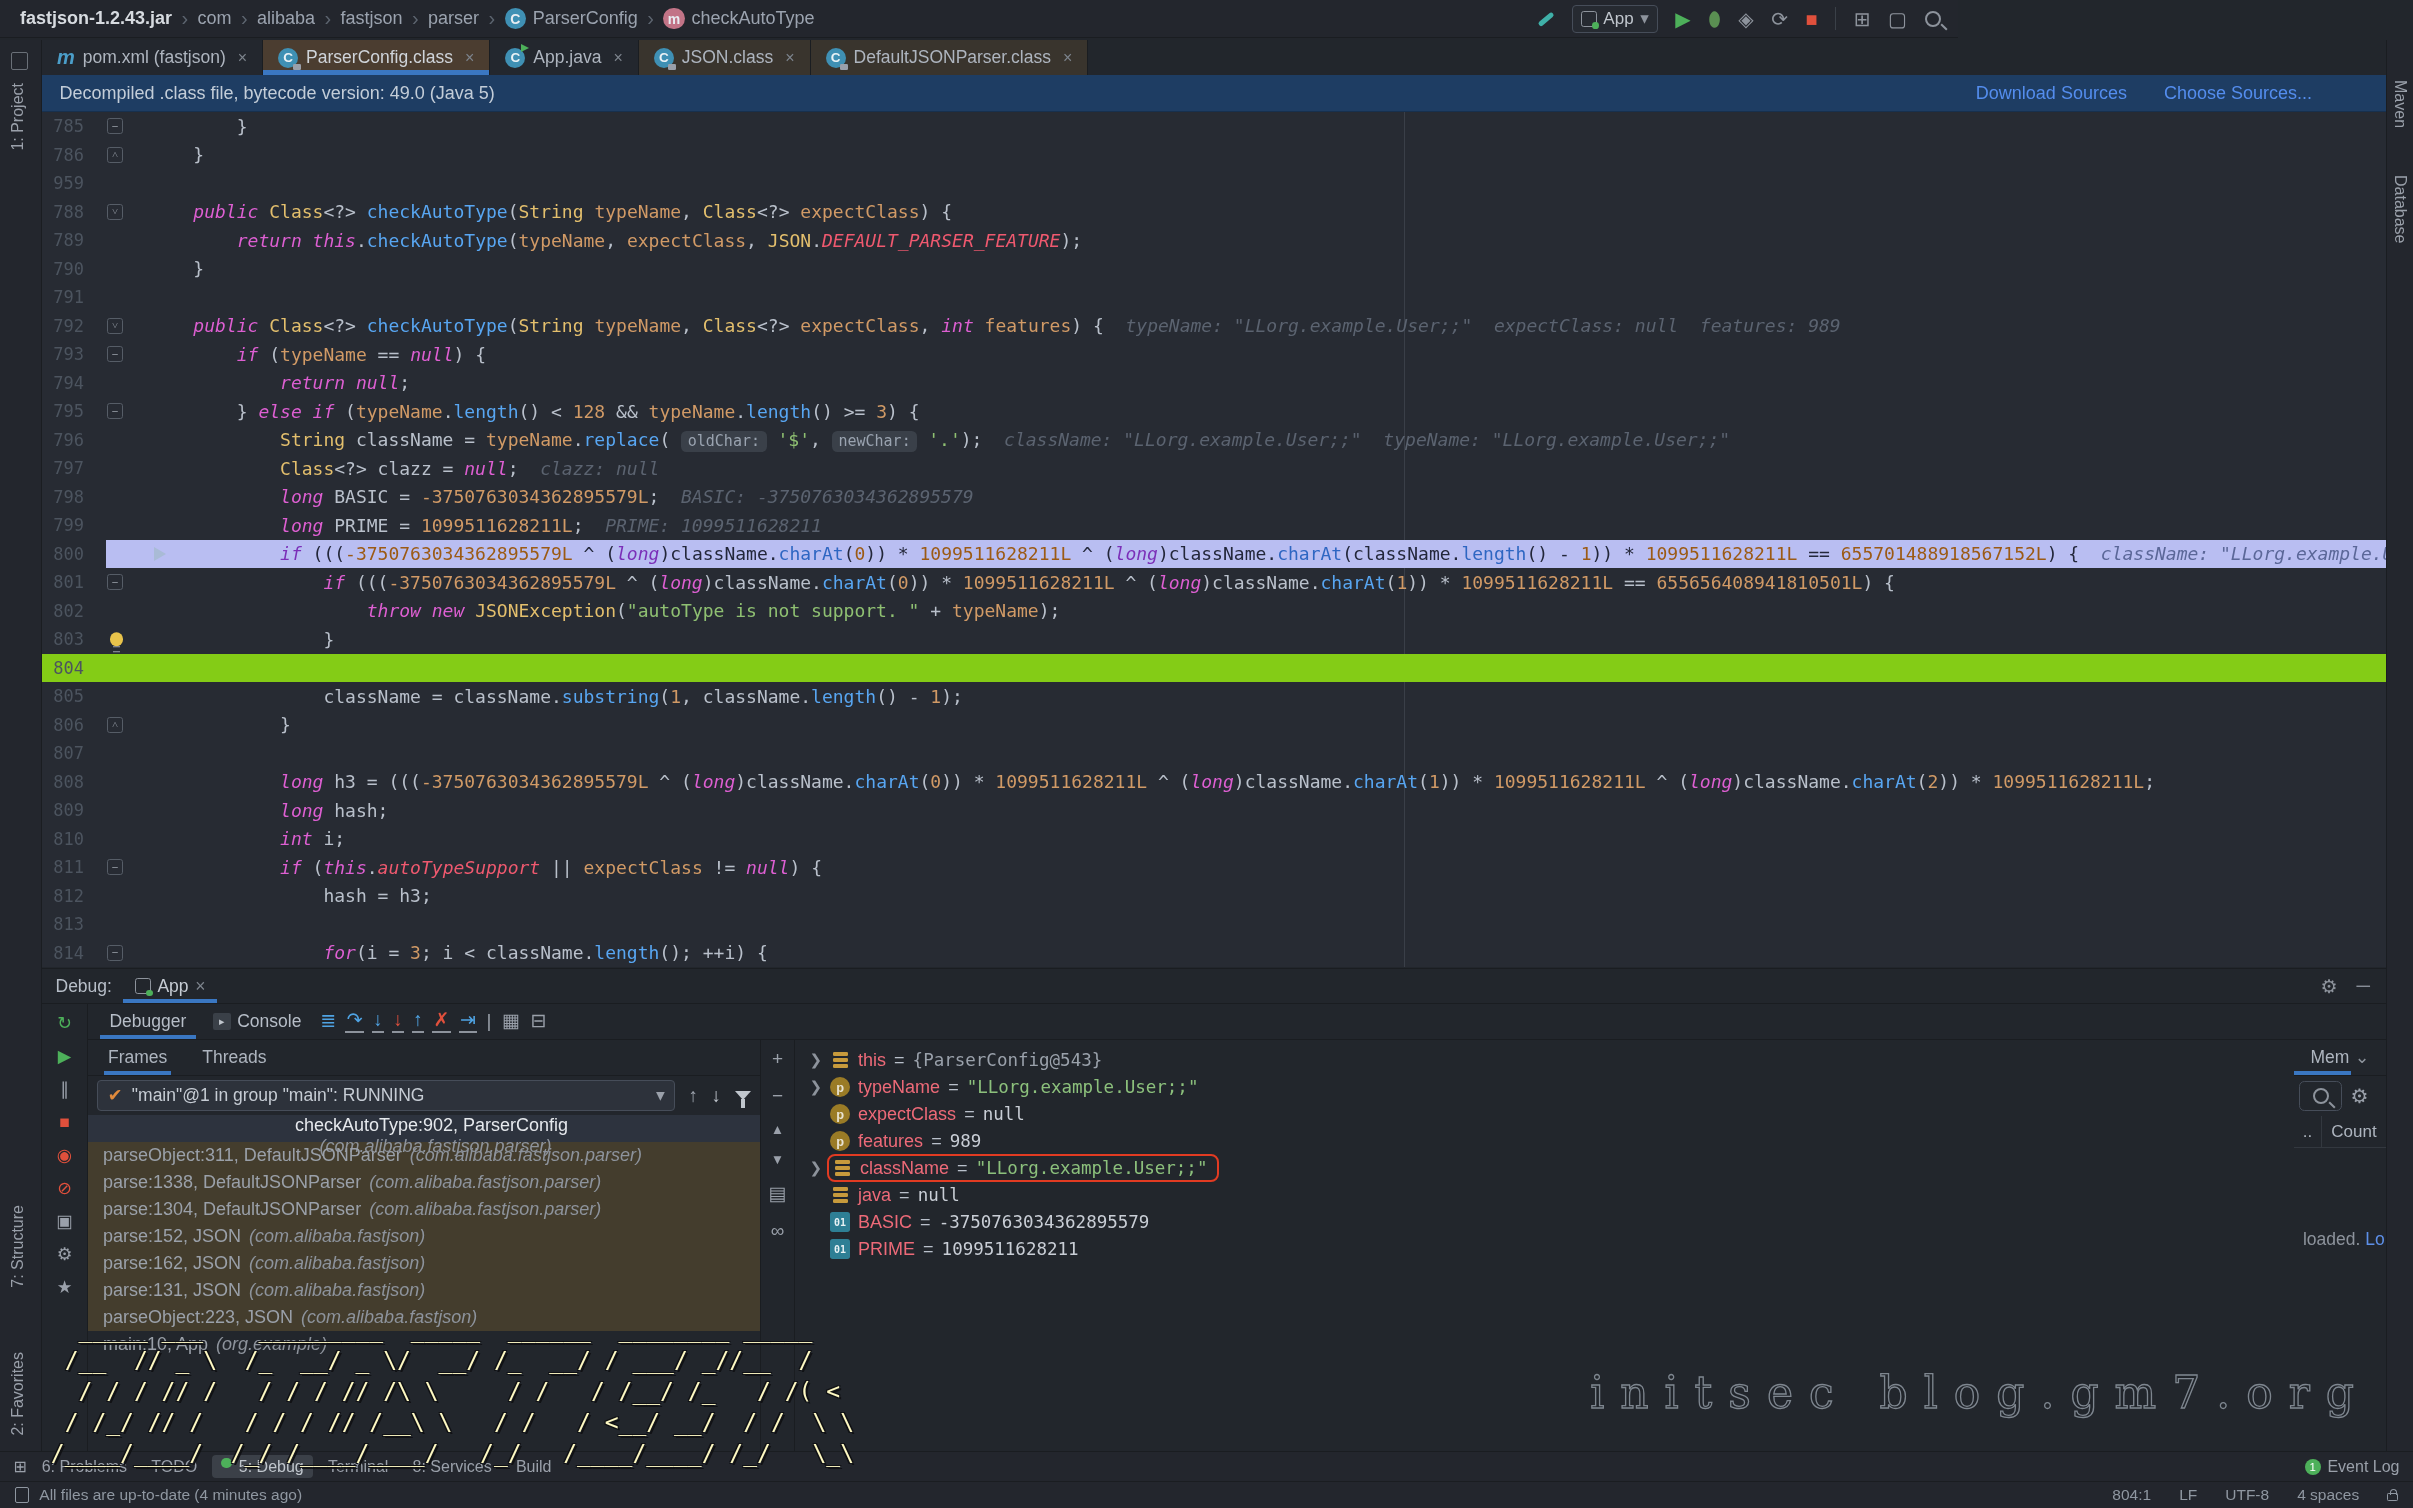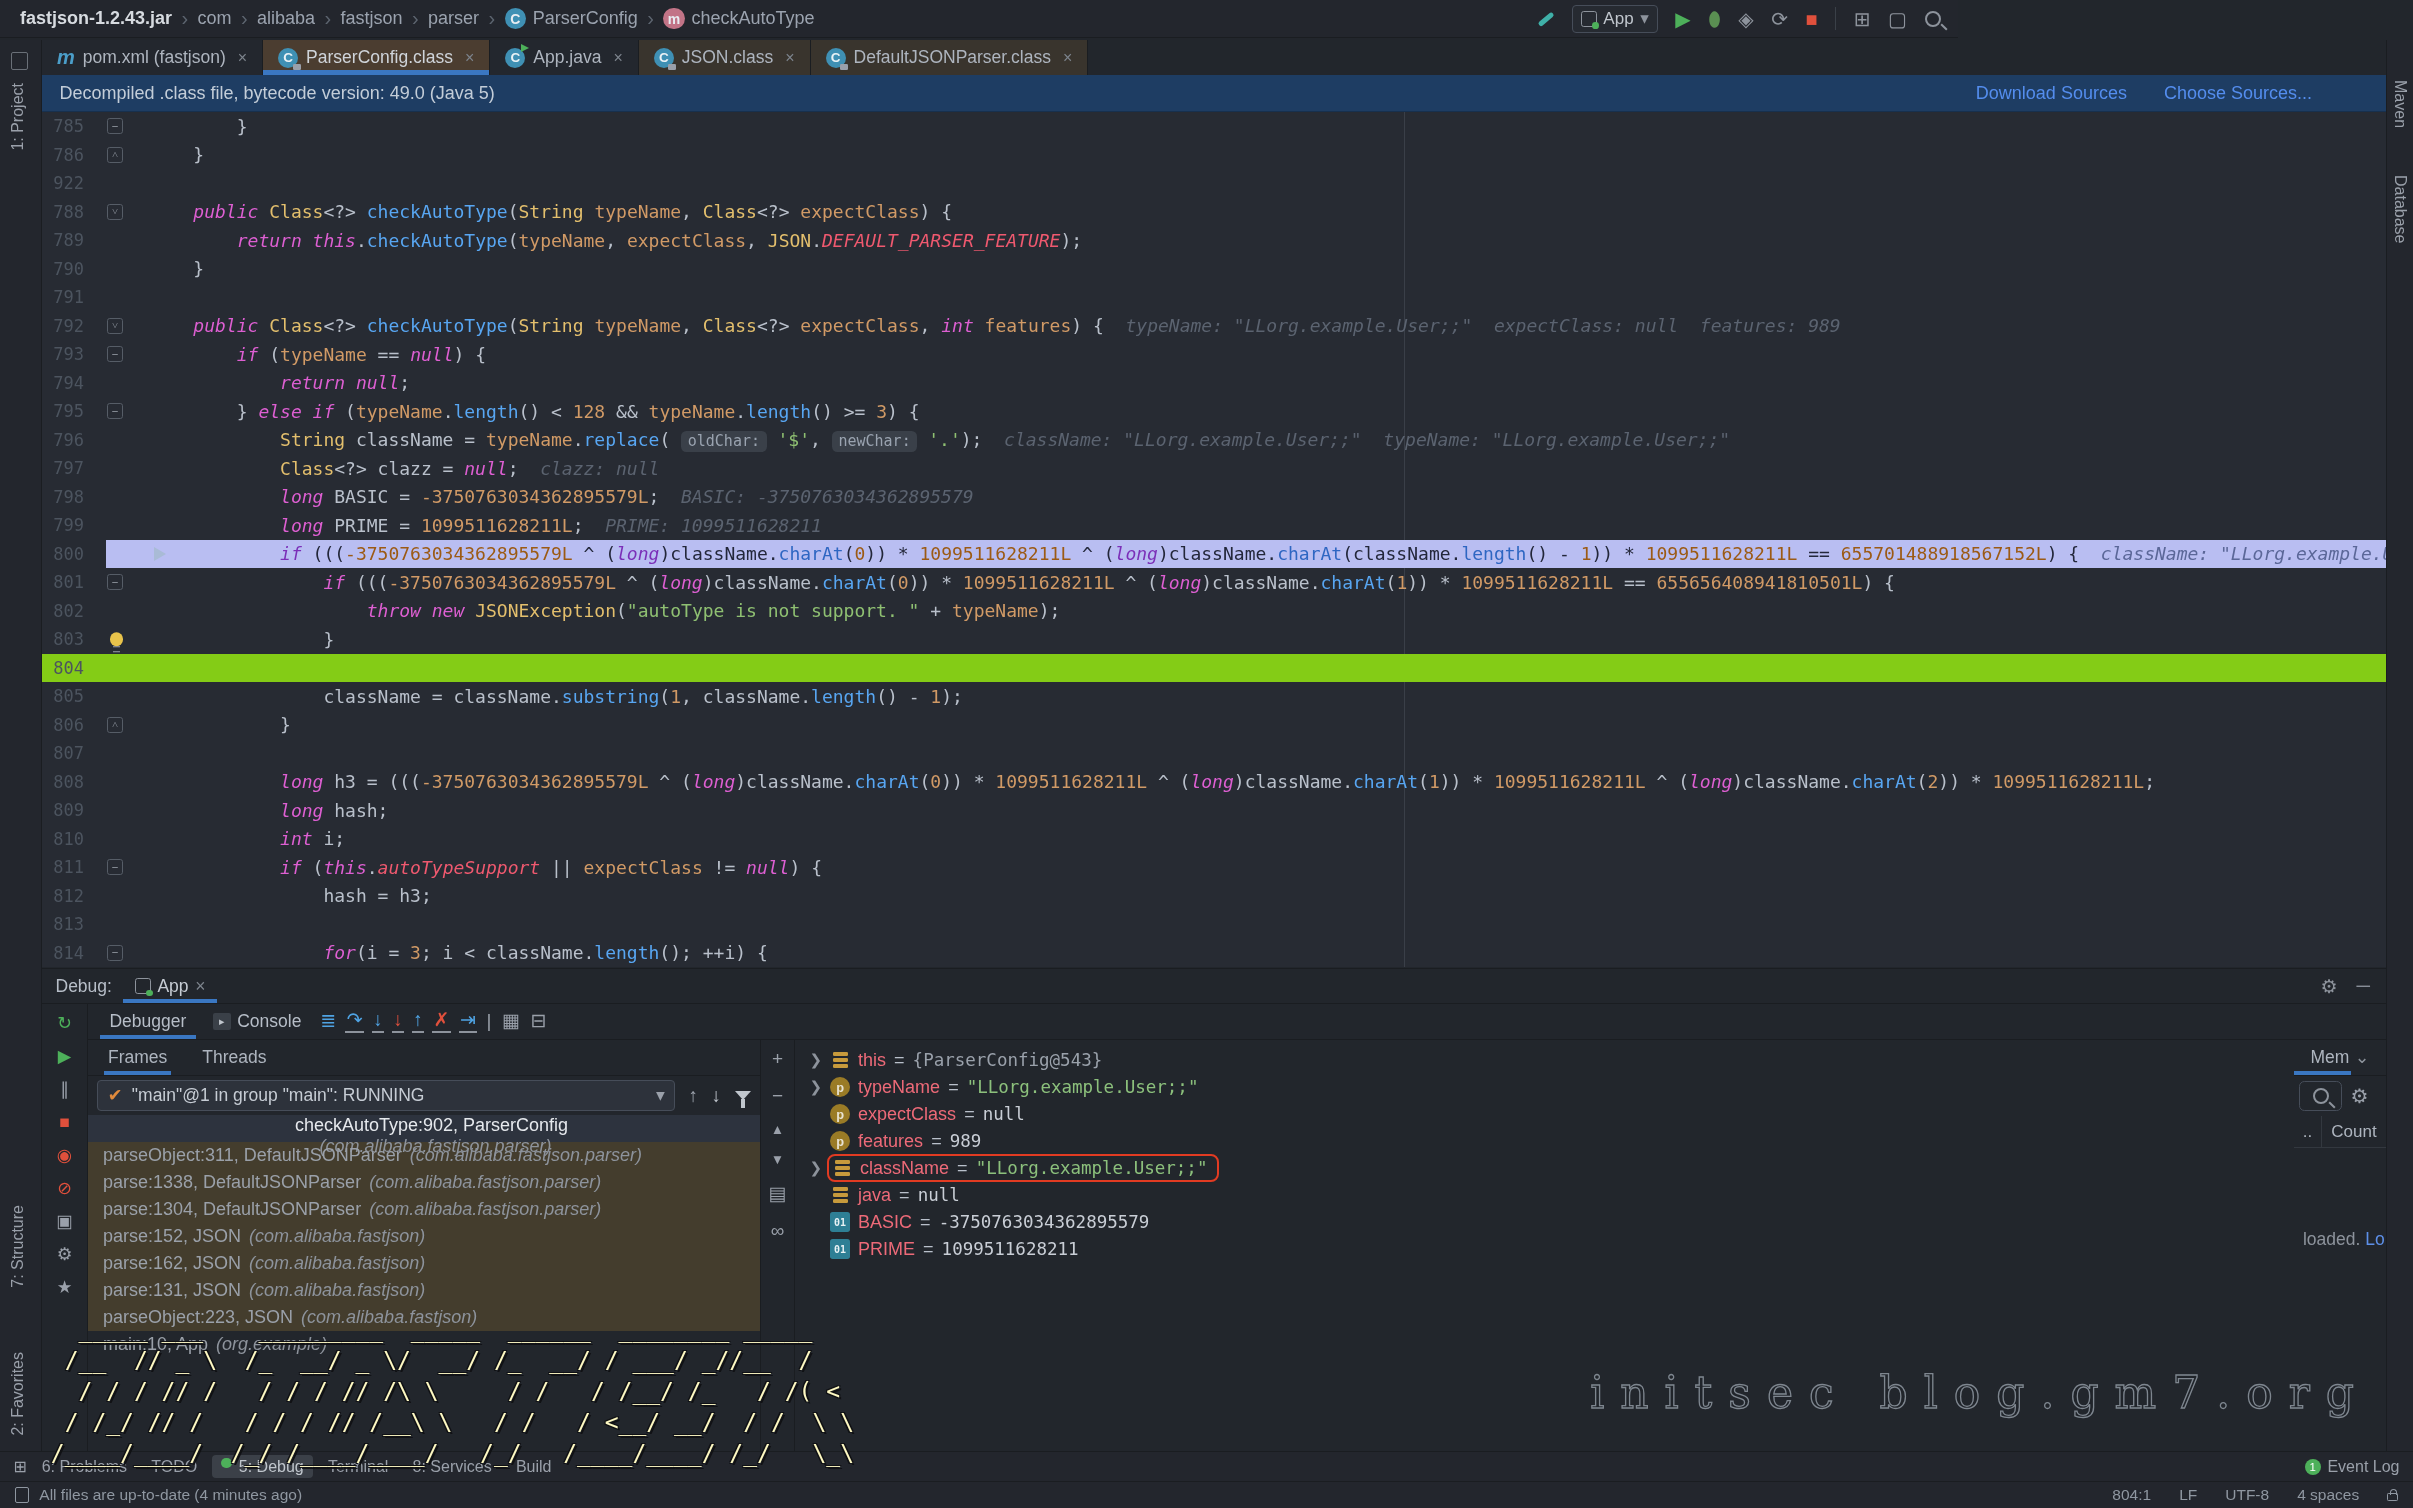--- a/index.html
+++ b/index.html
@@ -251,21 +251,21 @@
       <span class="lnk">Download Sources</span>
       <span class="lnk">Choose Sources...</span>
     </span>
 </div>
 
 <div class="editor" id="editor">
   <div class="guide"></div>
   <div id="codelines">
       <div class="code-row"><span class="ln">785</span><span class="foldzone"><span class="fold">−</span></span><span class="codetext"><span class="seg-w">        }</span></span></div>
       <div class="code-row"><span class="ln">786</span><span class="foldzone"><span class="fold">˄</span></span><span class="codetext"><span class="seg-w">    }</span></span></div>
-      <div class="code-row"><span class="ln">922</span><span class="foldzone"></span><span class="codetext"></span></div>
+      <div class="code-row"><span class="ln">959</span><span class="foldzone"></span><span class="codetext"></span></div>
       <div class="code-row"><span class="ln">788</span><span class="foldzone"><span class="fold">˅</span></span><span class="codetext"><span class="seg-w">    </span><span class="seg-k">public </span><span class="seg-t">Class</span><span class="seg-w">&lt;?&gt; </span><span class="seg-m">checkAutoType</span><span class="seg-w">(</span><span class="seg-t">String</span><span class="seg-w"> </span><span class="seg-p">typeName</span><span class="seg-w">, </span><span class="seg-t">Class</span><span class="seg-w">&lt;?&gt; </span><span class="seg-p">expectClass</span><span class="seg-w">) {</span></span></div>
       <div class="code-row"><span class="ln">789</span><span class="foldzone"></span><span class="codetext"><span class="seg-w">        </span><span class="seg-k">return this</span><span class="seg-w">.</span><span class="seg-m">checkAutoType</span><span class="seg-w">(</span><span class="seg-p">typeName</span><span class="seg-w">, </span><span class="seg-p">expectClass</span><span class="seg-w">, </span><span class="seg-t">JSON</span><span class="seg-w">.</span><span class="seg-c">DEFAULT_PARSER_FEATURE</span><span class="seg-w">);</span></span></div>
       <div class="code-row"><span class="ln">790</span><span class="foldzone"></span><span class="codetext"><span class="seg-w">    }</span></span></div>
       <div class="code-row"><span class="ln">791</span><span class="foldzone"></span><span class="codetext"></span></div>
       <div class="code-row"><span class="ln">792</span><span class="foldzone"><span class="fold">˅</span></span><span class="codetext"><span class="seg-w">    </span><span class="seg-k">public </span><span class="seg-t">Class</span><span class="seg-w">&lt;?&gt; </span><span class="seg-m">checkAutoType</span><span class="seg-w">(</span><span class="seg-t">String</span><span class="seg-w"> </span><span class="seg-p">typeName</span><span class="seg-w">, </span><span class="seg-t">Class</span><span class="seg-w">&lt;?&gt; </span><span class="seg-p">expectClass</span><span class="seg-w">, </span><span class="seg-k">int </span><span class="seg-p">features</span><span class="seg-w">) {  </span><span class="seg-h">typeName: "LLorg.example.User;;"  expectClass: null  features: 989</span></span></div>
       <div class="code-row"><span class="ln">793</span><span class="foldzone"><span class="fold">−</span></span><span class="codetext"><span class="seg-w">        </span><span class="seg-k">if </span><span class="seg-w">(</span><span class="seg-p">typeName</span><span class="seg-w"> == </span><span class="seg-k">null</span><span class="seg-w">) {</span></span></div>
       <div class="code-row"><span class="ln">794</span><span class="foldzone"></span><span class="codetext"><span class="seg-w">            </span><span class="seg-k">return null</span><span class="seg-w">;</span></span></div>
       <div class="code-row"><span class="ln">795</span><span class="foldzone"><span class="fold">−</span></span><span class="codetext"><span class="seg-w">        } </span><span class="seg-k">else if </span><span class="seg-w">(</span><span class="seg-p">typeName</span><span class="seg-w">.</span><span class="seg-m">length</span><span class="seg-w">() &lt; </span><span class="seg-n">128</span><span class="seg-w"> &amp;&amp; </span><span class="seg-p">typeName</span><span class="seg-w">.</span><span class="seg-m">length</span><span class="seg-w">() &gt;= </span><span class="seg-n">3</span><span class="seg-w">) {</span></span></div>
       <div class="code-row"><span class="ln">796</span><span class="foldzone"></span><span class="codetext"><span class="seg-w">            </span><span class="seg-t">String</span><span class="seg-w"> className = </span><span class="seg-p">typeName</span><span class="seg-w">.</span><span class="seg-m">replace</span><span class="seg-w">( </span><span class="seg-g">oldChar:</span><span class="seg-w"> </span><span class="seg-s">'$'</span><span class="seg-w">, </span><span class="seg-g">newChar:</span><span class="seg-w"> </span><span class="seg-s">'.'</span><span class="seg-w">);  </span><span class="seg-h">className: "LLorg.example.User;;"  typeName: "LLorg.example.User;;"</span></span></div>
       <div class="code-row"><span class="ln">797</span><span class="foldzone"></span><span class="codetext"><span class="seg-w">            </span><span class="seg-t">Class</span><span class="seg-w">&lt;?&gt; clazz = </span><span class="seg-k">null</span><span class="seg-w">;  </span><span class="seg-h">clazz: null</span></span></div>

